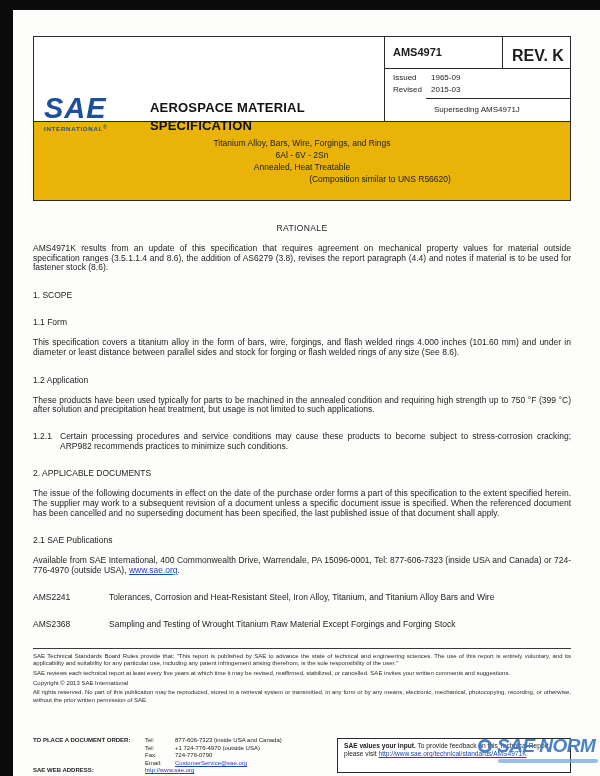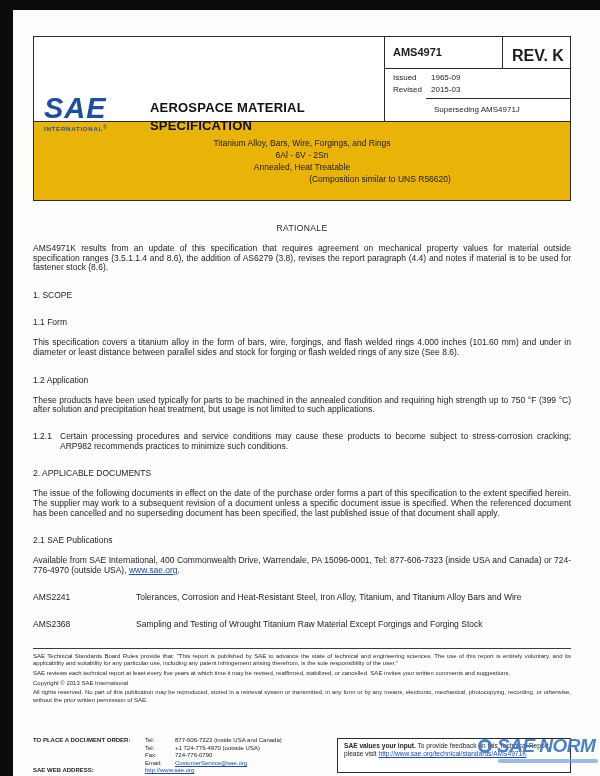--- a/index.html
+++ b/index.html
@@ -33,21 +33,21 @@
 
   .title-block { height:78px; padding-top:15px; text-align:center; font-size:8.5px; line-height:12px; background:#eab308; }
   .tb4 { transform:translateX(78px); }
 
   
   .rationale-h { margin-top:22px; text-align:center; font-size:8.5px; letter-spacing:0.4px; }
   .sec { margin-top:17px; font-size:8.5px; }
   .para { margin-top:11px; font-size:8.5px; line-height:9.7px; text-align:justify; }
   .hang { position:relative; padding-left:27px; margin-top:17px; }
   .hang-num { position:absolute; left:0; top:0; }
-  .doc-row { display:flex; margin-top:17px; font-size:8.5px; line-height:9.7px;gap:27px; }
+  .doc-row { display:flex; margin-top:17px; font-size:8.5px; line-height:9.7px; }
   .doc-num { width:76px; flex-shrink:0; }
   .link { color:#1a49b8; text-decoration:underline; cursor:pointer; }
 
   
   .foot-rule { position:absolute; left:33px; top:648px; width:538px; border-top:1px solid #3a3a3a; }
   .fine-print { position:absolute; left:33px; top:653px; width:538px; font-size:6px; line-height:7.2px; color:#2b2b2b; text-align:justify; }
   .fine-print p { margin-bottom:2.5px; }
   .order-block { position:absolute; left:33px; top:737px; width:300px; font-size:6px; line-height:7.6px; }
   .order-grid { display:grid; grid-template-columns:112px 1fr; }
   .og-l { font-weight:bold; }

